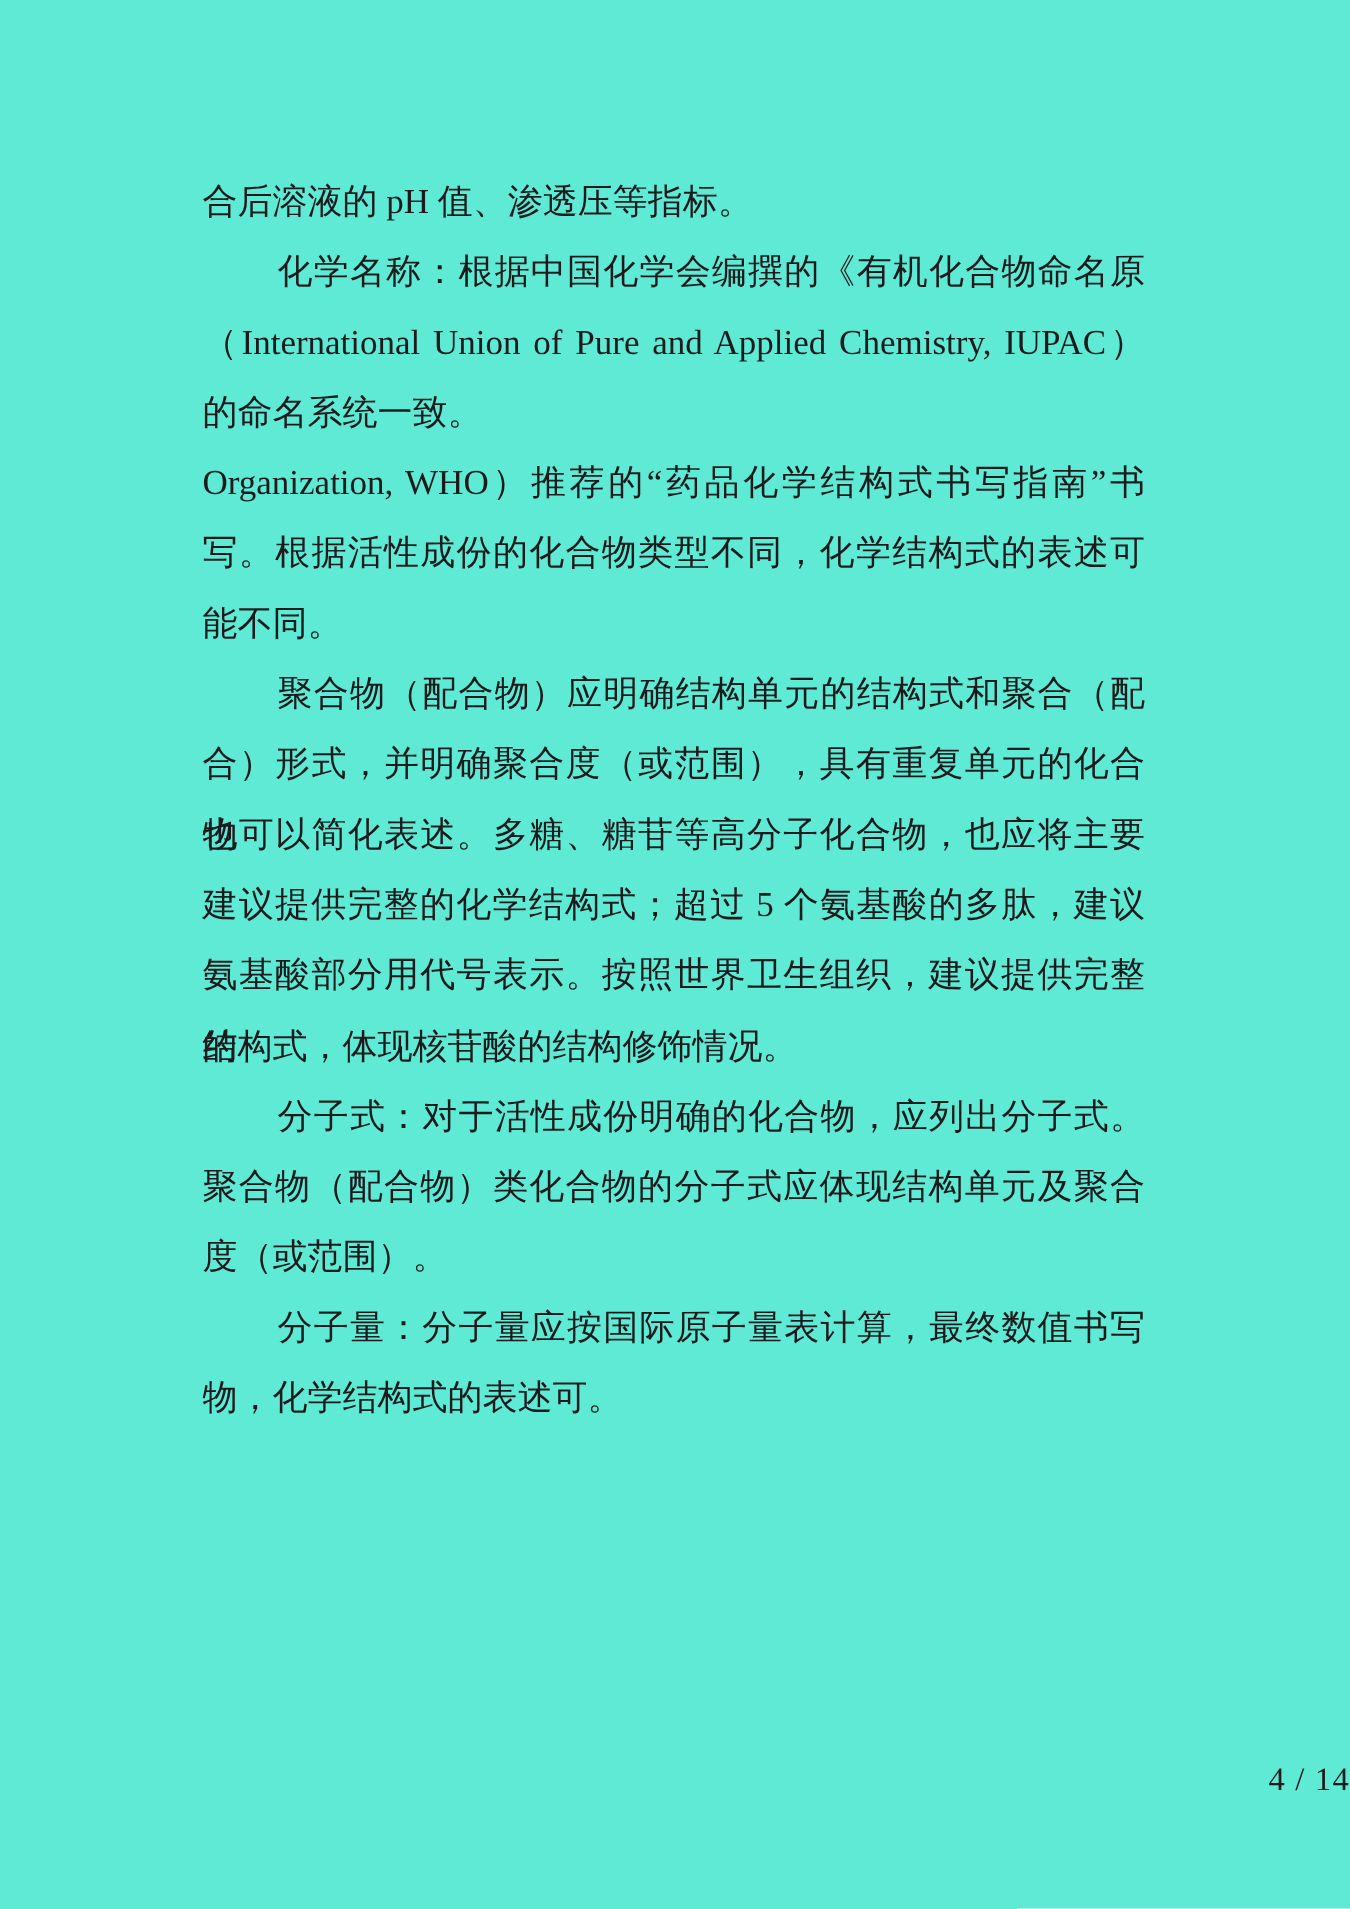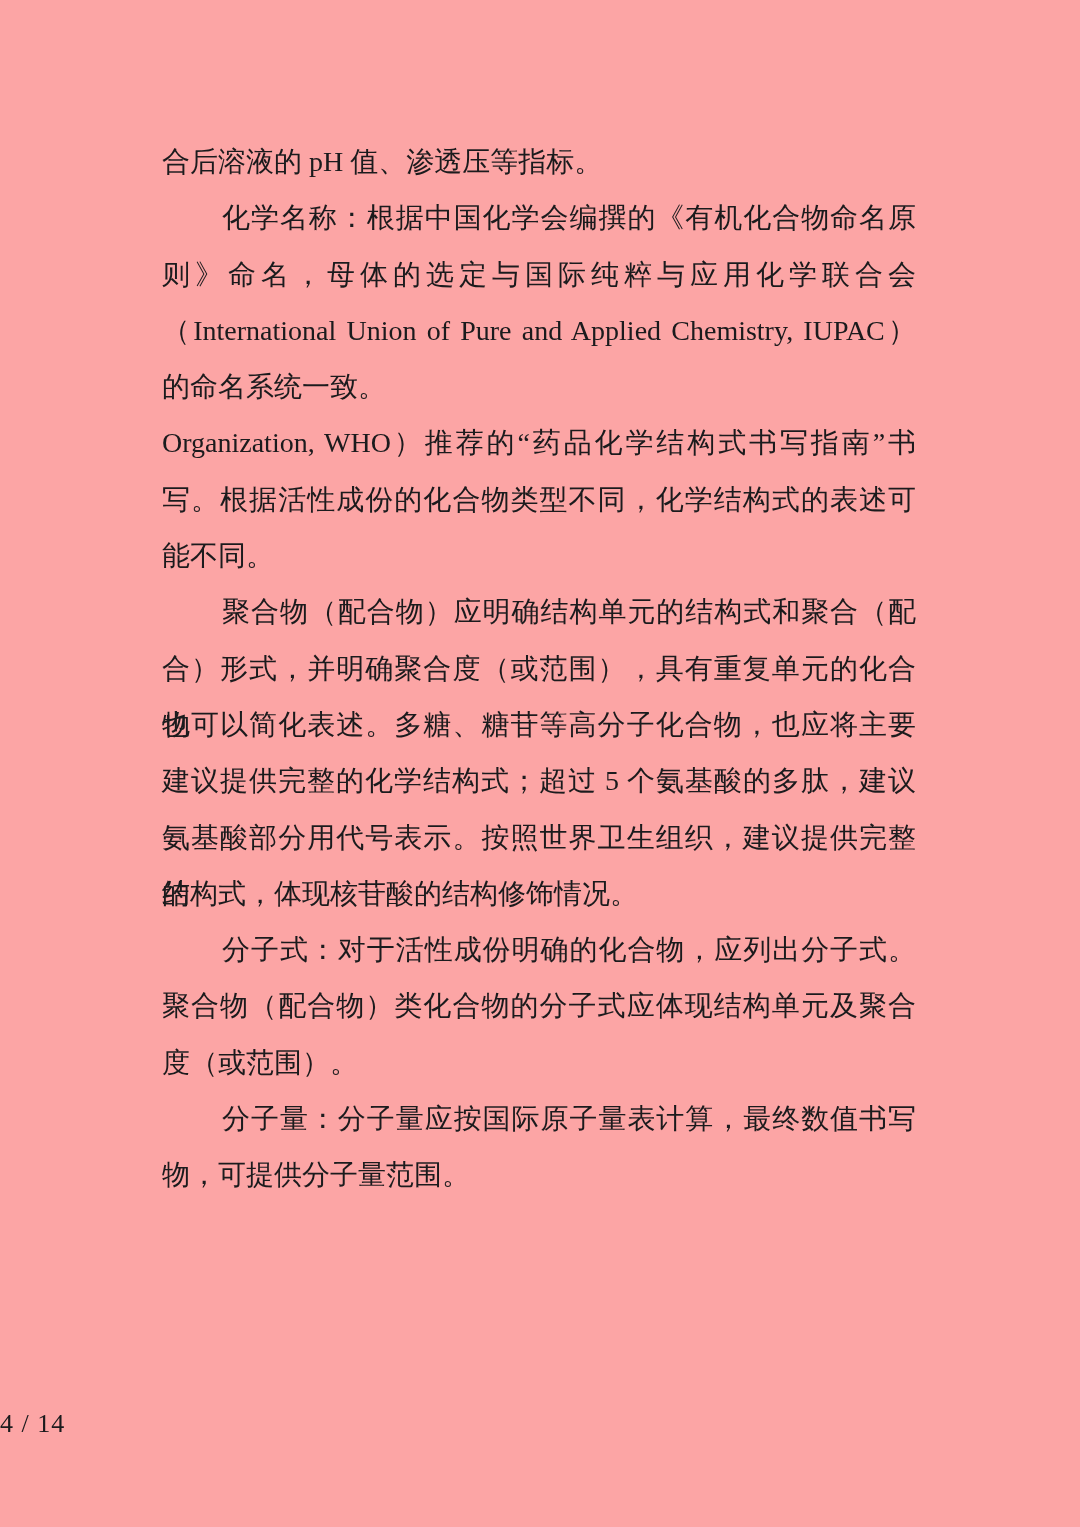--- a/index.html
+++ b/index.html
@@ -37,45 +37,44 @@
   .line.indent {
     text-indent: 60px;
   }
   .footer {
     position: absolute;
     left: 0;
     right: 0;
     top: 1404px;
     height: 40px;
     line-height: 40px;
-    text-align: left;
+    text-align: right;
     font-size: 26px;
     letter-spacing: 1px;
     color: #1b1b1d;
   }
 </style>
 </head>
 <body>
 
-<div class="page" style="background: #fca5a5; color: rgb(27, 27, 29);">
+<div class="page" style="background: #5eead4; color: rgb(27, 27, 29);">
   <div class="doc" id="doc-body">
       <div class="line">合后溶液的 pH 值、渗透压等指标。</div>
       <div class="line indent full">化学名称：根据中国化学会编撰的《有机化合物命名原</div>
-      <div class="line full">则》命名，母体的选定与国际纯粹与应用化学联合会</div>
       <div class="line full">（International Union of Pure and Applied Chemistry, IUPAC）</div>
       <div class="line">的命名系统一致。</div>
       <div class="line full">Organization, WHO）推荐的“药品化学结构式书写指南”书</div>
       <div class="line full">写。根据活性成份的化合物类型不同，化学结构式的表述可</div>
       <div class="line">能不同。</div>
       <div class="line indent full">聚合物（配合物）应明确结构单元的结构式和聚合（配</div>
       <div class="line full">合）形式，并明确聚合度（或范围），具有重复单元的化合物</div>
       <div class="line full">也可以简化表述。多糖、糖苷等高分子化合物，也应将主要</div>
       <div class="line full">建议提供完整的化学结构式；超过 5 个氨基酸的多肽，建议</div>
       <div class="line full">氨基酸部分用代号表示。按照世界卫生组织，建议提供完整的</div>
       <div class="line">结构式，体现核苷酸的结构修饰情况。</div>
       <div class="line indent full">分子式：对于活性成份明确的化合物，应列出分子式。</div>
       <div class="line full">聚合物（配合物）类化合物的分子式应体现结构单元及聚合</div>
       <div class="line">度（或范围）。</div>
       <div class="line indent full">分子量：分子量应按国际原子量表计算，最终数值书写</div>
-      <div class="line">物，可提供分子量范围。</div>
+      <div class="line">物，化学结构式的表述可。</div>
     </div>
   <div class="footer">4 / 14</div>
 </div>
 
 </body></html>

